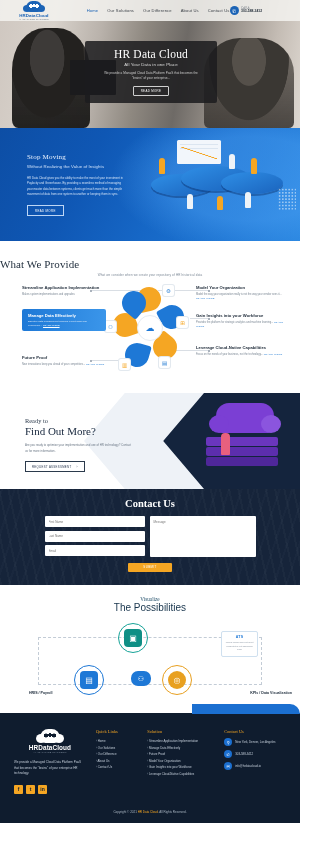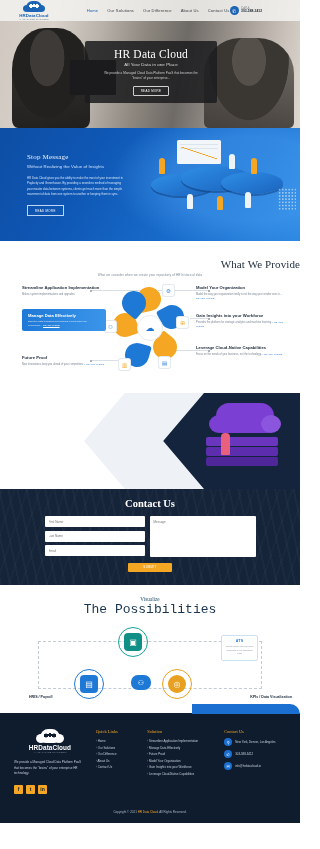--- a/index.html
+++ b/index.html
@@ -139,21 +139,21 @@
   .figure { position:absolute; border-radius:2px; }
   .fig-a { left:34px; top:22px; width:6px; height:16px; background:#f5a623; border-radius:3px 3px 1px 1px;}
   .fig-b { left:104px; top:18px; width:6px; height:15px; background:#eef3f8; border-radius:3px 3px 1px 1px;}
   .fig-c { left:126px; top:22px; width:6px; height:16px; background:#f5a623; border-radius:3px 3px 1px 1px;}
   .fig-d { left:62px; top:58px; width:6px; height:15px; background:#eef3f8; border-radius:3px 3px 1px 1px;}
   .fig-e { left:92px; top:60px; width:6px; height:14px; background:#f5a623; border-radius:3px 3px 1px 1px;}
   .fig-f { left:120px; top:56px; width:6px; height:16px; background:#eef3f8; border-radius:3px 3px 1px 1px;}
 
   
   .provide { position:relative; width:300px; padding:17px 0 14px; background:#fff; }
-  .sec-title { text-align:right; font-family:"Liberation Serif", serif; font-size:11px; color:#1d2b3a; letter-spacing:.1px;}
+  .sec-title { text-align:left; font-family:"Liberation Serif", serif; font-size:11px; color:#1d2b3a; letter-spacing:.1px;}
   .sec-sub { text-align:center; font-size:3px; color:#7b8795; margin-top:3px; letter-spacing:.15px;}
   .prov-body { position:relative; height:96px; margin-top:6px; }
 
   .feat { position:absolute; width:92px; }
   .feat .ft { font-size:4.2px; color:#24303e; font-weight:bold; line-height:1.28; }
   .feat .fd { font-size:2.6px; color:#7a8693; line-height:1.7; margin-top:2.5px; }
   .feat .lm { color:#2a7fd4; font-size:2.5px; letter-spacing:.2px; }
   .feat.left { left:22px; text-align:left; }
   .feat.right { right:12px; text-align:left; }
   .feat.left.f1 { top:2px; }
@@ -255,21 +255,21 @@
   }
   .csubmit {
     display:block; margin:6px auto 0; width:44px; height:8.5px; background:#f5a623; border:none;
     color:#fff; font-size:2.9px; letter-spacing:.4px; border-radius:1px; position:relative;
     font-family:"Liberation Sans", sans-serif;
   }
 
   
   .visual { position:relative; width:300px; height:120px; background:#fff; padding-top:11px;}
   .visual .k { text-align:center; font-size:5.2px; color:#23506b; font-family:"Liberation Serif", serif;}
-  .visual .t { text-align:center; font-size:13px; color:#17344c; font-family:Liberation Mono, monospace; margin-top:0px;}
+  .visual .t { text-align:center; font-size:10px; color:#17344c; font-family:Liberation Sans, sans-serif; margin-top:0px;}
   .vstage { position:relative; height:86px; margin-top:4px; }
   .dashbox { position:absolute; left:38px; top:20px; right:38px; height:48px; border:1px dashed #c3ccd6; }
   .node { position:absolute; border-radius:50%; }
   .ring { position:absolute; border-radius:50%; border:1.5px solid; }
   .n-teal { left:118px; top:6px; width:30px; height:30px; border-color:#17a398; }
   .n-teal-in { left:124px; top:12px; width:18px; height:18px; background:#0f8f85; border-radius:4px;
     display:flex;align-items:center;justify-content:center;color:#fff;font-size:8px;}
   .n-blue { left:74px; top:48px; width:30px; height:30px; border-color:#1e78d6; }
   .n-blue-in { left:80px; top:54px; width:18px; height:18px; background:#1e78d6; border-radius:4px;
     display:flex;align-items:center;justify-content:center;color:#fff;font-size:8px;}
@@ -387,21 +387,21 @@
         <div class="disk d3"></div>
       <div class="figure fig-a"></div>
         <div class="figure fig-b"></div>
         <div class="figure fig-c"></div>
       <div class="figure fig-d"></div>
         <div class="figure fig-e"></div>
         <div class="figure fig-f"></div>
       <div class="dots-grid"></div>
     </div>
     <div class="bb-copy">
-      <div class="kicker">Stop Message</div>
+      <div class="kicker">Stop Moving</div>
       <div class="tagline">Without Realizing the Value of Insights</div>
       <div class="para">HR Data Cloud gives you the ability to make the most of your investment in Paylocity and Greenhouse. By providing a seamless method of managing your master data between systems, clients get much more than the simple movement of data from one system to another or keeping them in sync.</div>
       <div class="rd">READ MORE</div>
     </div>
   </div>
 
   <div class="provide">
     <div class="sec-title">What We Provide</div>
     <div class="sec-sub">What we consider when we create your repository of HR historical data</div>
 
@@ -481,20 +481,29 @@
 
   <div class="ready">
     <div class="chevron"></div>
     <div class="chev-light"></div>
     <div class="slab s1"></div>
     <div class="slab s2"></div>
     <div class="slab s3"></div>
     <div class="cloud3d"></div>
     <div class="pinkfig"></div>
 
+    <div class="rd-copy">
+      <div class="k">Ready to</div>
+      <div class="t">Find Out More?</div>
+      <div class="p">Are you ready to optimize your implementation and use of HR technology? Contact us for more information.</div>
+      <div class="b">
+        <span>REQUEST ASSESSMENT</span>
+        <span>›</span>
+      </div>
+    </div>
   </div>
 
   <div class="contact">
     <div class="bgtex"></div>
     <h2>Contact Us</h2>
     <div class="cform">
       <div class="ccol">
         <input class="cinput" placeholder="First Name" style="">
         <input class="cinput" placeholder="Last Name" style="">
         <input class="cinput" placeholder="Email" style="">

